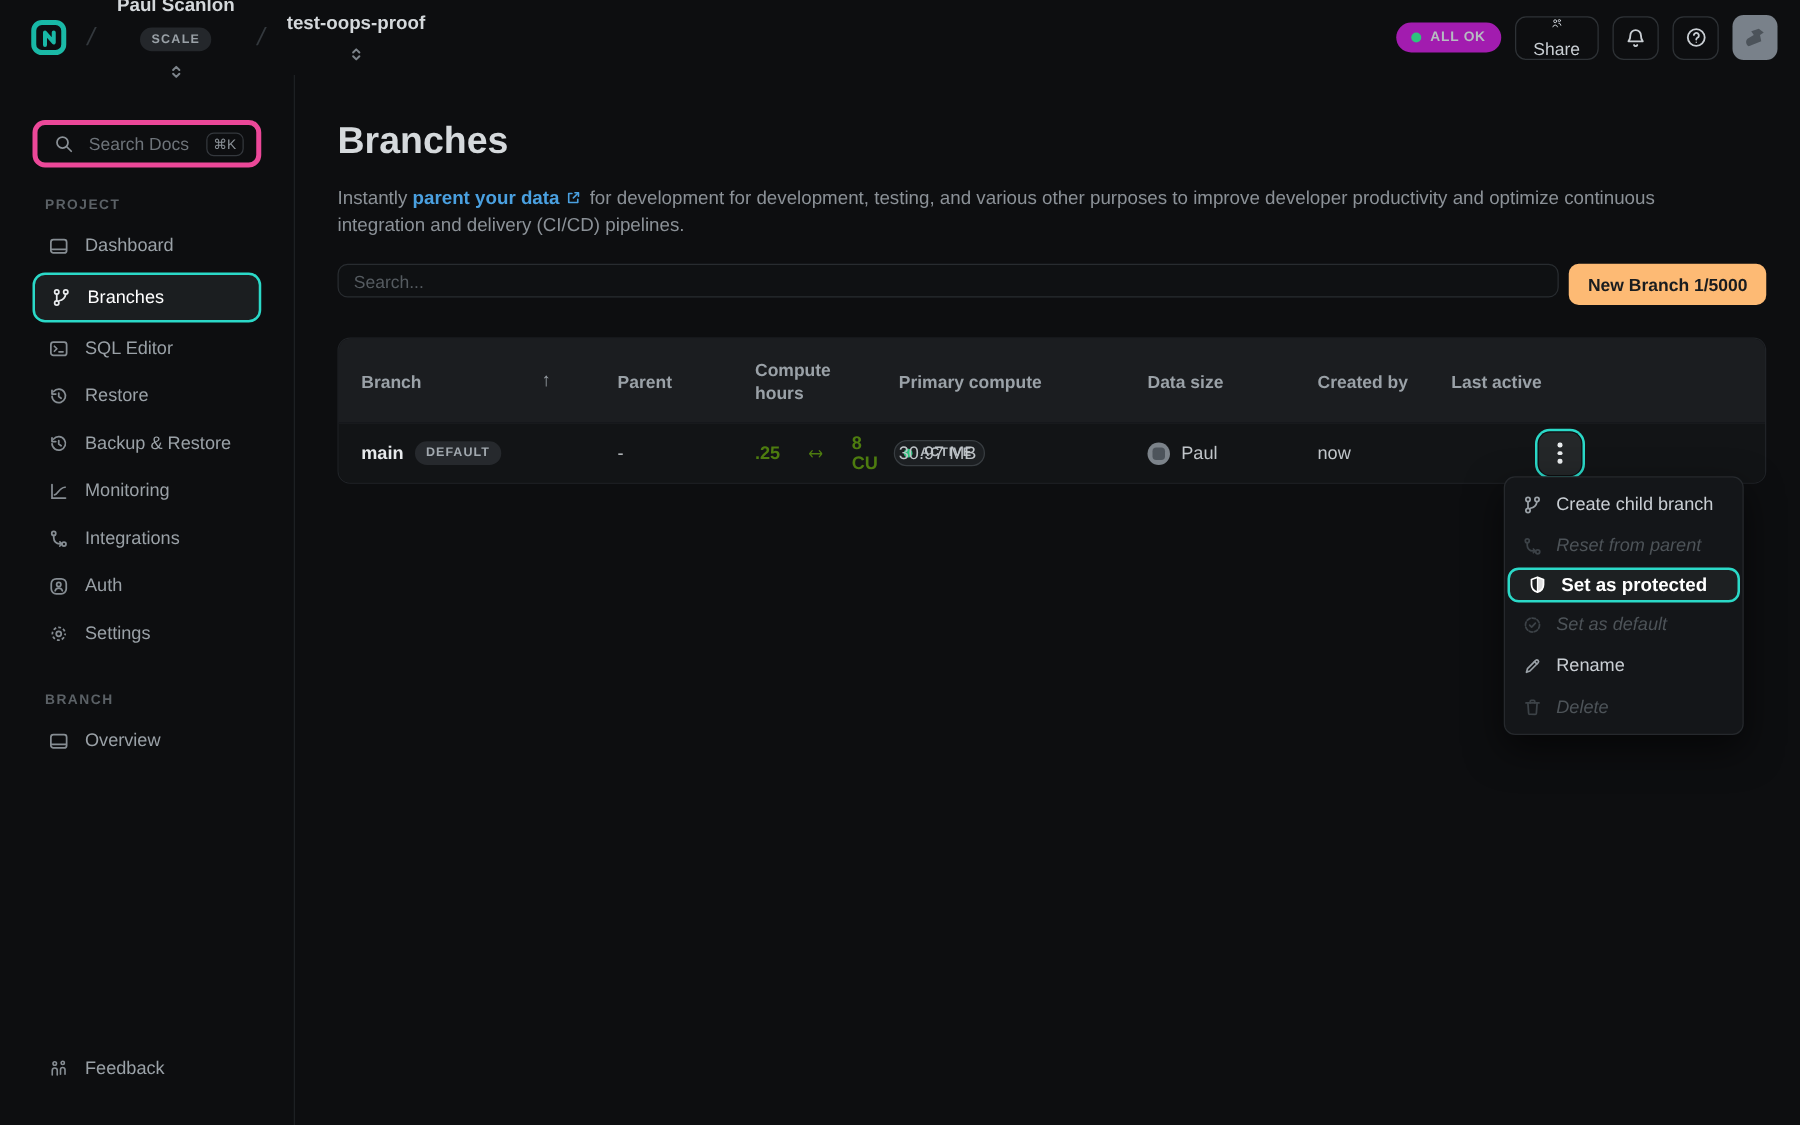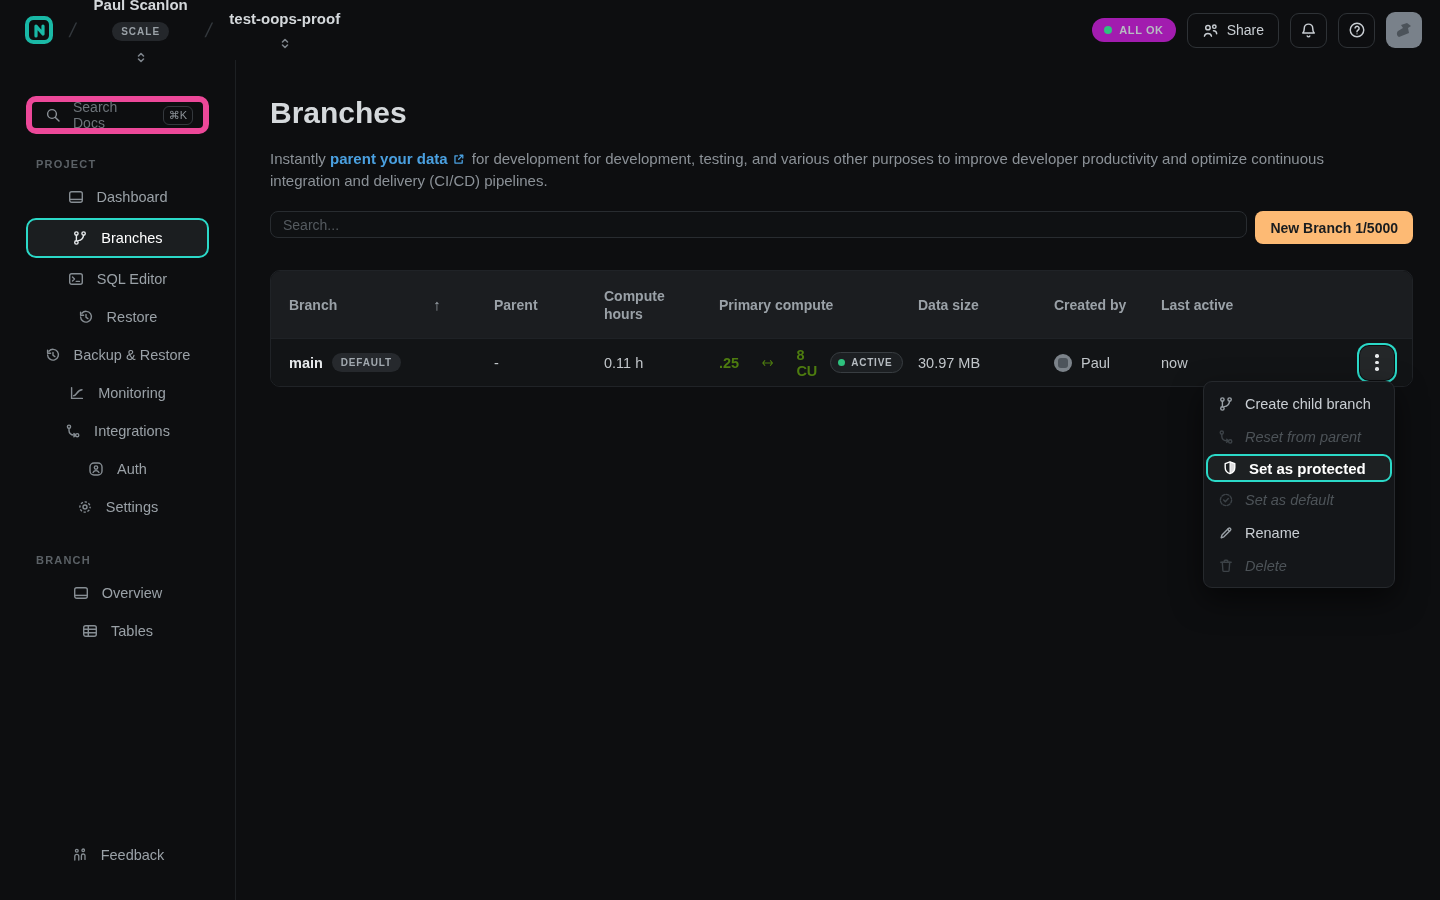--- a/index.html
+++ b/index.html
@@ -28,48 +28,48 @@
   .chevrons { color:#7c838a; }
   .topbar-right { margin-left:auto; display:flex; align-items:center; gap:11px; }
   .status-pill {
     display:flex; align-items:center; gap:7px; background:#a21caf; border-radius:999px;
     padding:6px 12px; font-size:11px; font-weight:700; letter-spacing:.6px; color:#b6bcc1;
   }
   .dot-green { width:8px; height:8px; border-radius:50%; background:#2ec27e; }
   .tb-btn {
     height:35px; border:1px solid #2e3236; border-radius:9px; background:transparent;
     color:#c9ced3; display:flex; align-items:center; justify-content:center; gap:8px;
-    font-size:14px; padding:0 14px; cursor:pointer;
+    font-size:14px; padding:0 14px; cursor:pointer;flex-direction:column;
   }
   .tb-btn.icon-only { width:37px; padding:0; }
   .avatar {
     width:36px; height:36px; border-radius:9px; background:#79818a;
     display:flex; align-items:center; justify-content:center; cursor:pointer; overflow:hidden;
   }
 
   
   .sidebar {
     position:absolute; top:60px; left:0; width:236px; height:840px;
     border-right:1px solid #1d2023; padding:36px 26px 0;
   }
   .search-docs {
-    height:38px; border:6px solid #ec4899; border-radius:10px;
+    height:38px; border:4px solid #ec4899; border-radius:10px;
     display:flex; align-items:center; gap:12px; padding:0 10px 0 13px; cursor:pointer;
   }
   .search-docs-label { font-size:14px; color:#6e747a; flex:1; }
   .kbd-chip {
     border:1px solid #34383d; border-radius:6px; font-size:11px; color:#8b9197;
     padding:2px 5px;
   }
   .side-section-label {
     font-size:11px; font-weight:700; letter-spacing:1.2px; color:#5b6166; margin:24px 0 8px 10px;
   }
   .nav-item {
     height:38px; display:flex; align-items:center; gap:13px; padding:0 13px;
-    border-radius:10px; font-size:14.5px; color:#9aa1a7; cursor:pointer;justify-content:center;
+    border-radius:10px; font-size:14.5px; color:#9aa1a7; cursor:pointer;
   }
   .nav-item .nicon { color:#868d93; display:flex; }
   .nav-item.active {
     background:#1b1e20; color:#ffffff; border:2px solid #2bd9c8; height:40px; margin:2px 0;
   }
   .nav-item.active .nicon { color:#e9ecee; }
   .feedback-item { position:absolute; bottom:26px; left:26px; width:184px; }
 
   
   .main { position:absolute; left:270px; top:60px; width:1143px; }
@@ -331,29 +331,20 @@
   <div class="nav-item">
     <span class="nicon">
       <svg width="16" height="16" viewBox="0 0 16 16" fill="none" stroke="currentColor" stroke-width="1.4">
           <rect x="1.7" y="2.7" width="12.6" height="10.6" rx="2"></rect>
           <path d="M1.7 10.4h12.6"></path>
         </svg>
     </span>
     <span>Overview</span>
   </div>
 
-  <div class="nav-item">
-    <span class="nicon">
-      <svg width="16" height="16" viewBox="0 0 16 16" fill="none" stroke="currentColor" stroke-width="1.4">
-          <rect x="1.7" y="2.7" width="12.6" height="10.6" rx="2"></rect>
-          <path d="M1.7 6.2h12.6M1.7 9.7h12.6M6.3 2.7v10.6"></path>
-        </svg>
-    </span>
-    <span>Tables</span>
-  </div>
 
   <div class="nav-item feedback-item">
     <span class="nicon">
       <svg width="16" height="16" viewBox="0 0 16 16" fill="none" stroke="currentColor" stroke-width="1.3" stroke-linecap="round" stroke-linejoin="round">
           <circle cx="4.8" cy="3.8" r="1.4"></circle>
           <path d="M2.8 13V9.4a2 2 0 0 1 4 0V13"></path>
           <circle cx="11.2" cy="3.3" r="1.3"></circle>
           <path d="M9.4 12.4V8.8a1.8 1.8 0 0 1 3.6 0v3.6"></path>
         </svg>
     </span>
@@ -389,21 +380,20 @@
       <div class="cell">Last active</div>
       <div class="cell"></div>
     </div>
 
     <div class="tgrid trow">
       <div class="cell">
         <span class="branch-name">main</span>
         <span class="chip-default">DEFAULT</span>
       </div>
       <div class="cell">-</div>
-      <div class="cell">0.11 h</div>
       <div class="cell">
         <span class="cu-range">
           <span>.25</span>
           <svg width="15" height="12" viewBox="0 0 16 12" fill="none" stroke="currentColor" stroke-width="1.5" stroke-linecap="round" stroke-linejoin="round">
               <path d="M4 2.5 1 6l3 3.5M12 2.5 15 6l-3 3.5M1.5 6h13"></path>
             </svg>
           <span>8 CU</span>
         </span>
         <span class="chip-active">
           <span class="dot-sm"></span>

